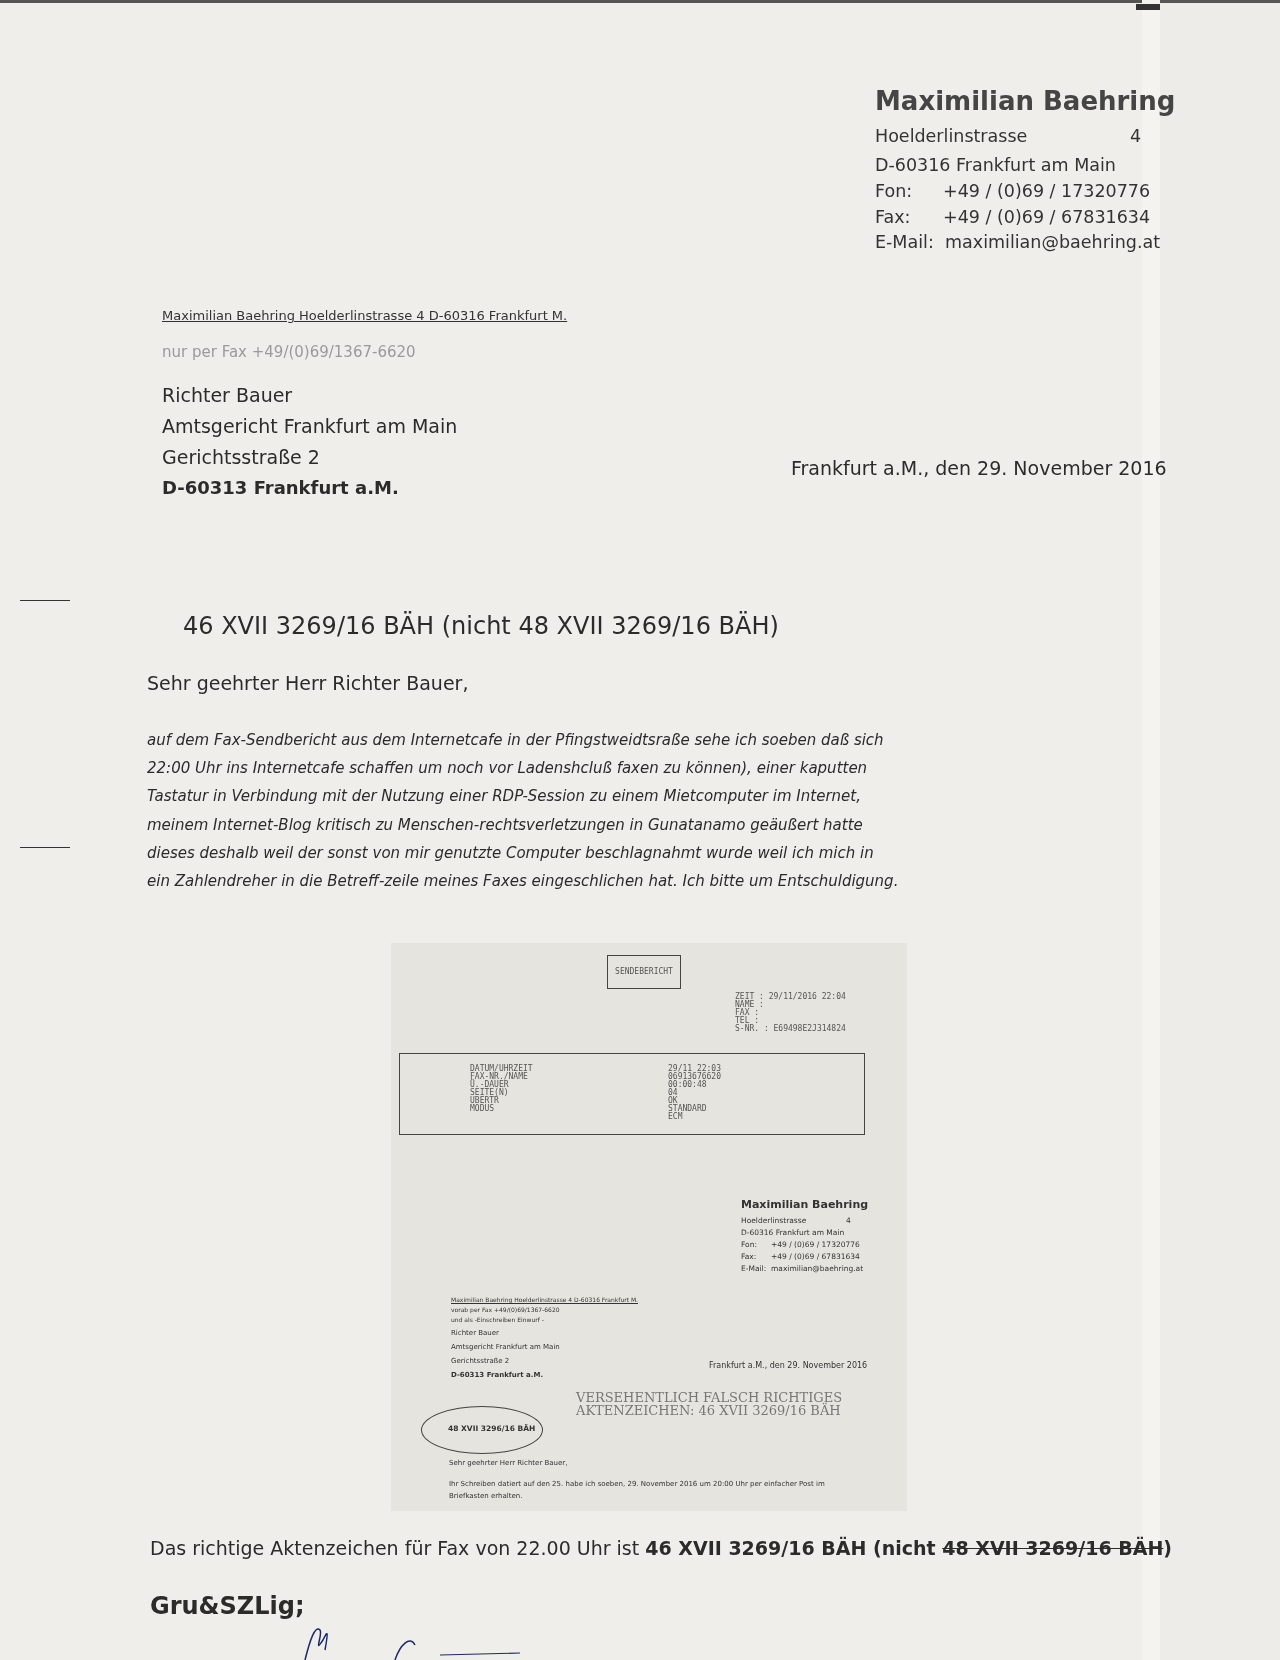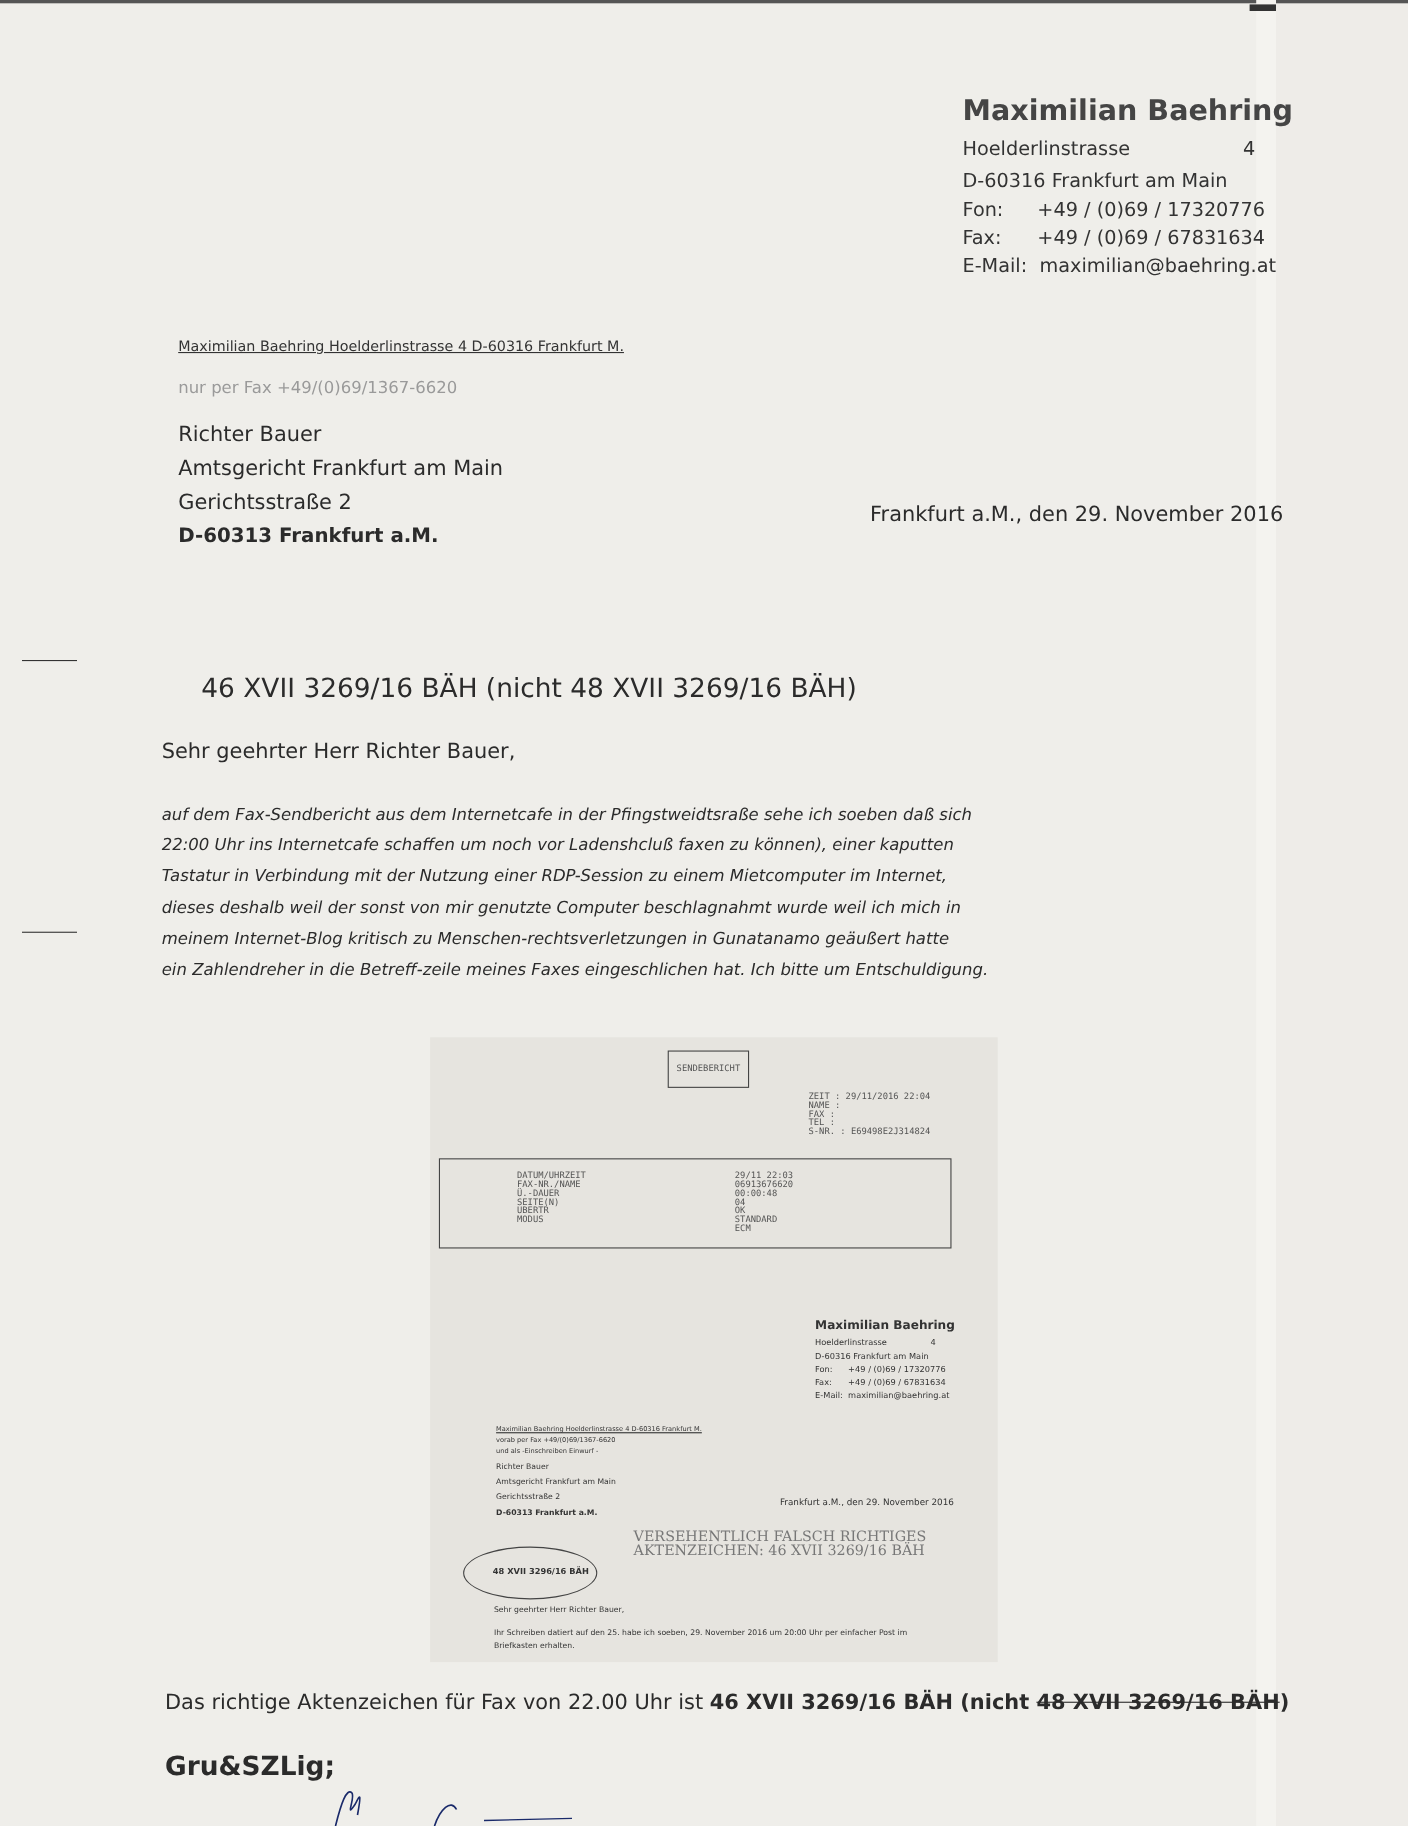--- a/index.html
+++ b/index.html
@@ -85,22 +85,22 @@
   <div class="mark" style="top:600px;"></div>
   <div class="mark" style="top:847px;"></div>
 
   <div class="abs subject">46 XVII 3269/16 BÄH (nicht 48 XVII 3269/16 BÄH)</div>
   <div class="abs greet">Sehr geehrter Herr Richter Bauer,</div>
 
   <div class="abs body">
     <div>auf dem Fax-Sendbericht aus dem Internetcafe in der Pfingstweidtsraße sehe ich soeben daß sich</div>
     <div>22:00 Uhr ins Internetcafe schaffen um noch vor Ladenshcluß faxen zu können), einer kaputten</div>
     <div>Tastatur in Verbindung mit der Nutzung einer RDP-Session zu einem Mietcomputer im Internet,</div>
+    <div>meinem Internet-Blog kritisch zu Menschen-rechtsverletzungen in  Gunatanamo geäußert hatte</div>
     <div>dieses deshalb weil der sonst von mir genutzte Computer beschlagnahmt wurde weil ich mich in</div>
-    <div>meinem Internet-Blog kritisch zu Menschen-rechtsverletzungen in  Gunatanamo geäußert hatte</div>
     <div>ein Zahlendreher in die Betreff-zeile meines Faxes eingeschlichen hat. Ich bitte um Entschuldigung.</div>
   </div>
 
   <div class="fax">
     <div class="send-box mono">SENDEBERICHT</div>
     <div class="hdr mono">
       <div>ZEIT  : 29/11/2016 22:04</div>
       <div>NAME  :</div>
       <div>FAX   :</div>
       <div>TEL   :</div>

